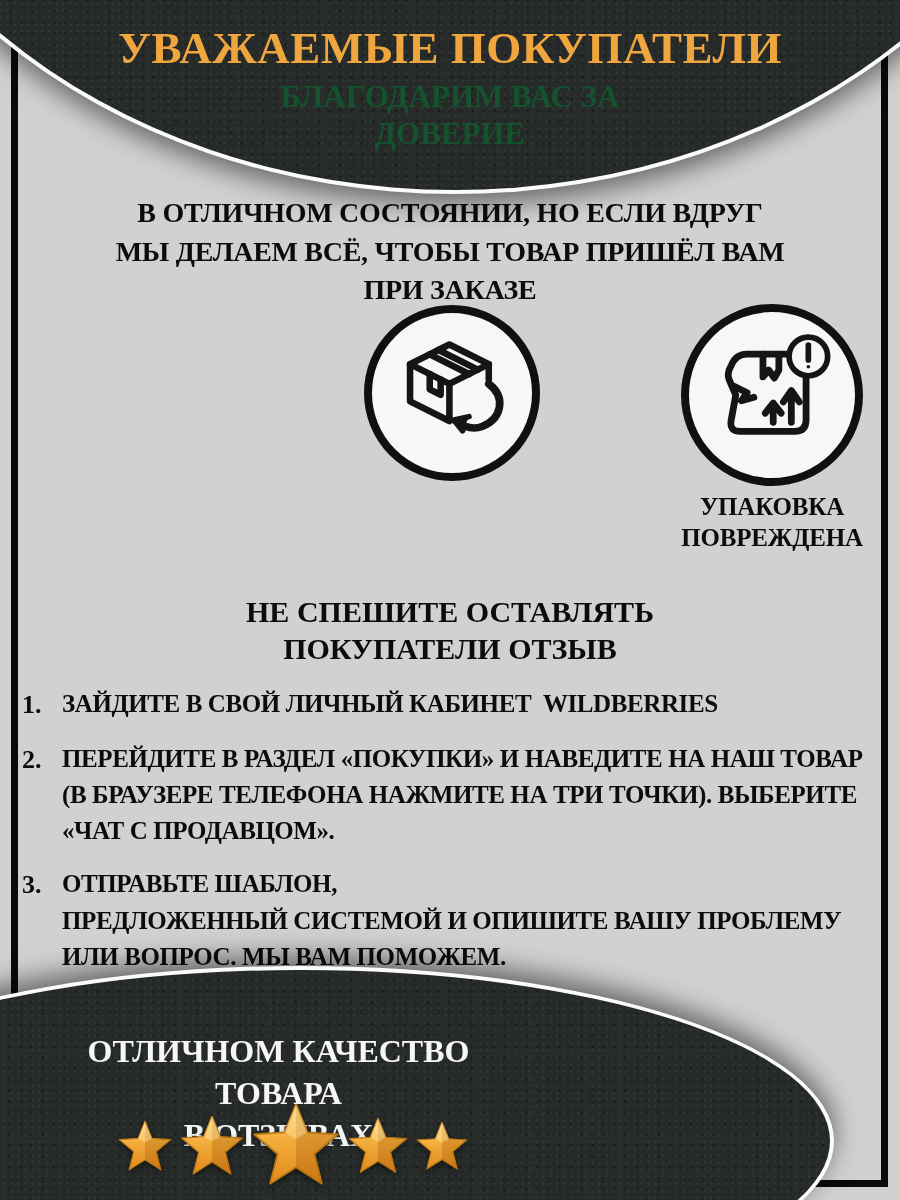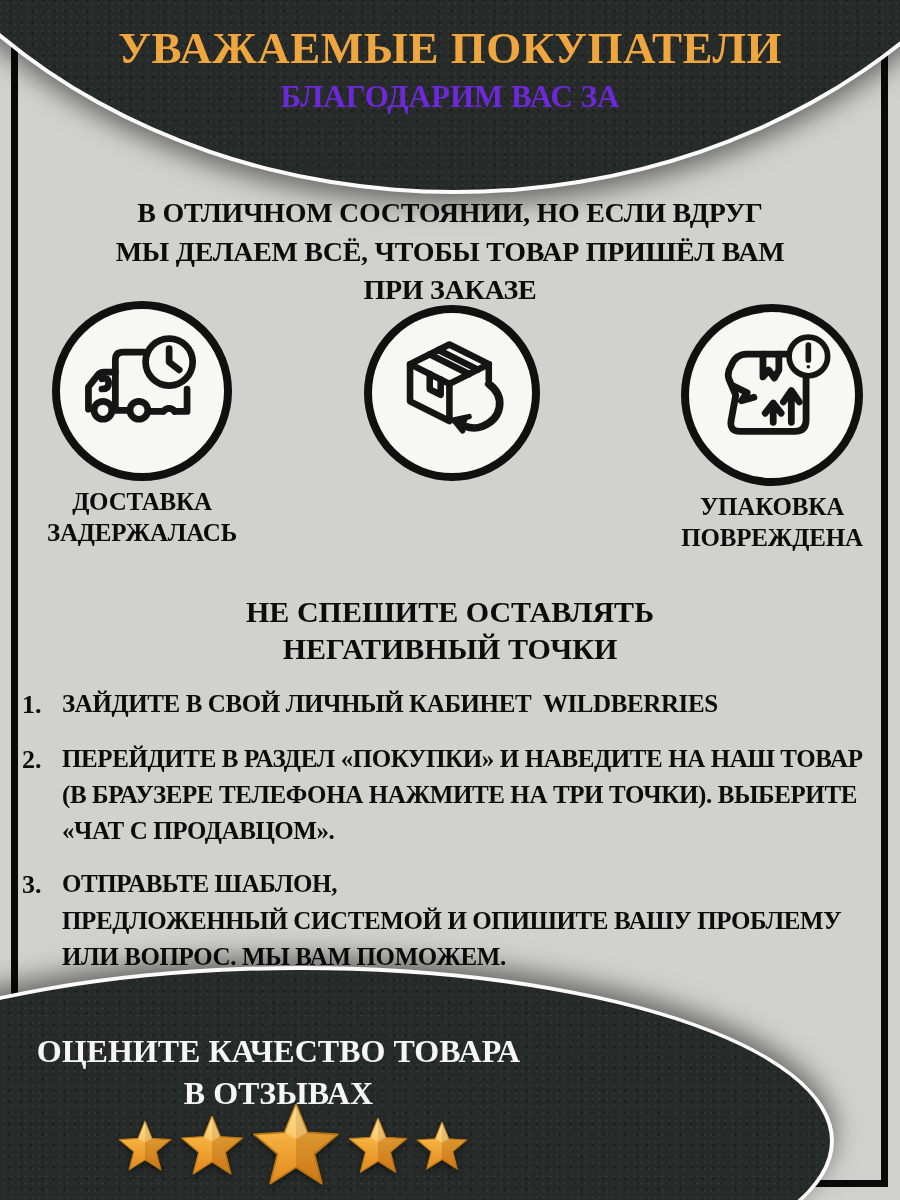--- a/index.html
+++ b/index.html
@@ -28,21 +28,21 @@
     box-shadow:0 10px 26px rgba(0,0,0,0.5);}
   .dome-bottom{left:-234px;top:966px;width:1068px;height:350px;
     box-shadow:0 -10px 26px rgba(0,0,0,0.5);}
 
   .hdr-title{
     position:absolute;z-index:3;left:0;top:22px;width:100%;
     text-align:center;font-size:45px;letter-spacing:0.5px;color:#efa63e;
   }
   .hdr-subtitle{
     position:absolute;z-index:3;left:0;top:78px;width:100%;
-    text-align:center;font-size:31px;line-height:1.2;color:#6d28d9;
+    text-align:center;font-size:31px;line-height:1.2;color:#14532d;
   }
   .intro{
     position:absolute;z-index:1;left:0;top:194px;width:100%;
     text-align:center;font-size:28px;line-height:1.38;letter-spacing:-0.3px;
   }
   .issue{position:absolute;z-index:1;display:flex;flex-direction:column;align-items:center;}
   .issue-1{left:32px;top:301px;width:220px;}
   .issue-2{left:332px;top:305px;width:240px;}
   .issue-3{left:652px;top:304px;width:240px;align-items:center;}
   .icon-circle{
@@ -89,47 +89,29 @@
 <div class="page">
 
   <div class="panel-frame"></div>
 
   <div class="dome dome-top"></div>
   <div class="dome dome-bottom"></div>
 
   <div class="hdr-title">УВАЖАЕМЫЕ ПОКУПАТЕЛИ</div>
   <div class="hdr-subtitle">
     <span>БЛАГОДАРИМ ВАС ЗА</span><br>
+    <span>ДОВЕРИЕ</span>
   </div>
 
   <div class="intro">
     <div>В ОТЛИЧНОМ СОСТОЯНИИ, НО ЕСЛИ ВДРУГ</div>
     <div>МЫ ДЕЛАЕМ ВСЁ, ЧТОБЫ ТОВАР ПРИШЁЛ ВАМ</div>
     <div>ПРИ ЗАКАЗЕ</div>
   </div>
 
-  <div class="issue issue-1">
-    <div class="icon-circle">
-      <svg viewBox="0 0 120 120" fill="none" stroke="#151515" stroke-width="6" stroke-linecap="round" stroke-linejoin="round">
-        <path d="M36,76 V32 Q36,25 43,25 H62"></path>
-        <path d="M12,76 V56 L20,46 Q22,43 26,43 H36"></path>
-        <path d="M24,49 q6,-2 6,4 q0,5 -6,5"></path>
-        <circle cx="25" cy="77" r="8"></circle>
-        <circle cx="57" cy="77" r="8"></circle>
-        <path d="M33,77 H49"></path>
-        <path d="M68,78 H77"></path>
-        <path d="M89,78 H100 V58"></path>
-        <path d="M79,78 a6,6 0 0 1 10,0"></path>
-        <circle cx="84" cy="34" r="21" fill="#f7f7f5"></circle>
-        <path d="M84,22 V34 L93,41"></path>
-      </svg>
-    </div>
-    <div class="issue-label">ДОСТАВКА
-ЗАДЕРЖАЛАСЬ</div>
-  </div>
 
   <div class="issue issue-2">
     <div class="icon-circle">
       <svg viewBox="0 0 120 120" fill="none" stroke="#151515" stroke-width="6" stroke-linecap="round" stroke-linejoin="round">
         <path d="M58,16 L94,34 L58,52 L22,34 Z"></path>
         <path d="M22,34 V68 L58,86 V52"></path>
         <path d="M94,34 V48"></path>
         <path d="M40,25 L76,43"></path>
         <path d="M48,21 L84,39"></path>
         <path d="M40,43 V57 L50,62 V48"></path>
@@ -151,21 +133,21 @@
         <path d="M92,16 V29" stroke-width="5"></path>
         <circle cx="92" cy="35" r="1.6" fill="#151515" stroke="none"></circle>
       </svg>
     </div>
     <div class="issue-label">УПАКОВКА
 ПОВРЕЖДЕНА</div>
   </div>
 
   <div class="warning">
     <div>НЕ СПЕШИТЕ ОСТАВЛЯТЬ</div>
-    <div>НЕГАТИВНЫЙ ТОЧКИ</div>
+    <div>ПОКУПАТЕЛИ ОТЗЫВ</div>
   </div>
 
   <div class="steps">
     <div class="step">
       <div class="step-num">1.</div>
       <div class="step-text">ЗАЙДИТЕ В СВОЙ ЛИЧНЫЙ КАБИНЕТ&nbsp; WILDBERRIES</div>
     </div>
     <div class="step">
       <div class="step-num">2.</div>
       <div class="step-text">ПЕРЕЙДИТЕ В РАЗДЕЛ «ПОКУПКИ» И НАВЕДИТЕ НА НАШ ТОВАР
@@ -174,21 +156,21 @@
     </div>
     <div class="step">
       <div class="step-num">3.</div>
       <div class="step-text">ОТПРАВЬТЕ ШАБЛОН,
 ПРЕДЛОЖЕННЫЙ СИСТЕМОЙ И ОПИШИТЕ ВАШУ ПРОБЛЕМУ
 ИЛИ ВОПРОС. МЫ ВАМ ПОМОЖЕМ.</div>
     </div>
   </div>
 
   <div class="footer-text">
-    <div>ОЦЕНИТЕ КАЧЕСТВО ТОВАРА</div>
+    <div>ОТЛИЧНОМ КАЧЕСТВО ТОВАРА</div>
     <div>В ОТЗЫВАХ</div>
   </div>
 
   <div class="stars">
       <span class="star star-1">
         <svg viewBox="0 0 100 100">
           <use href="#starShape"></use>
         </svg>
       </span>
       <span class="star star-2">

